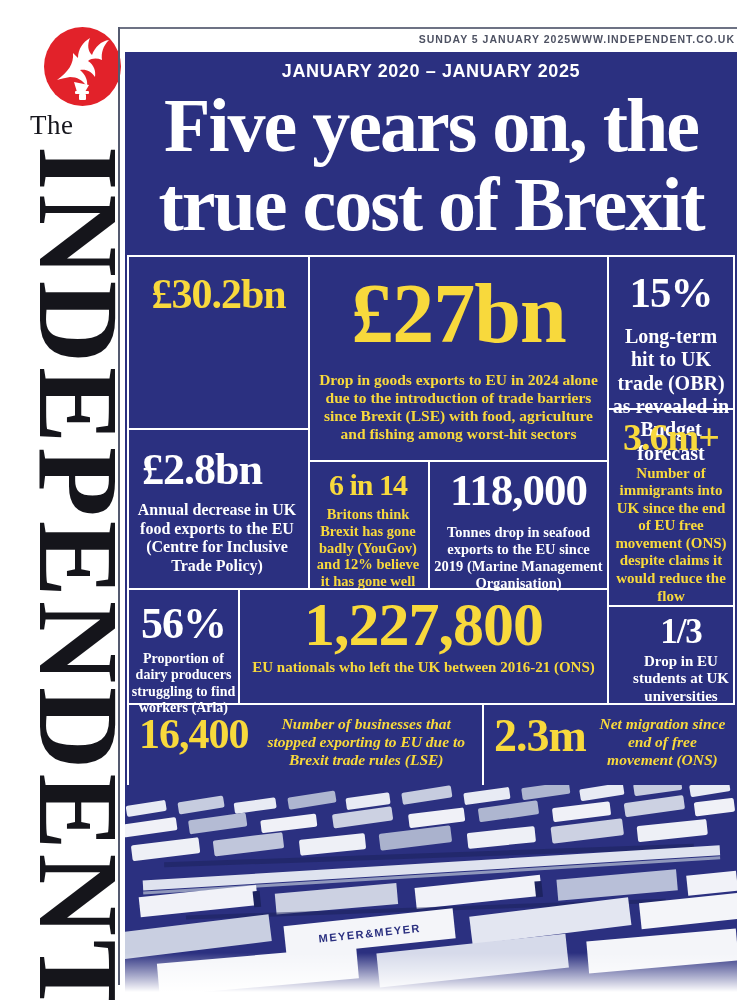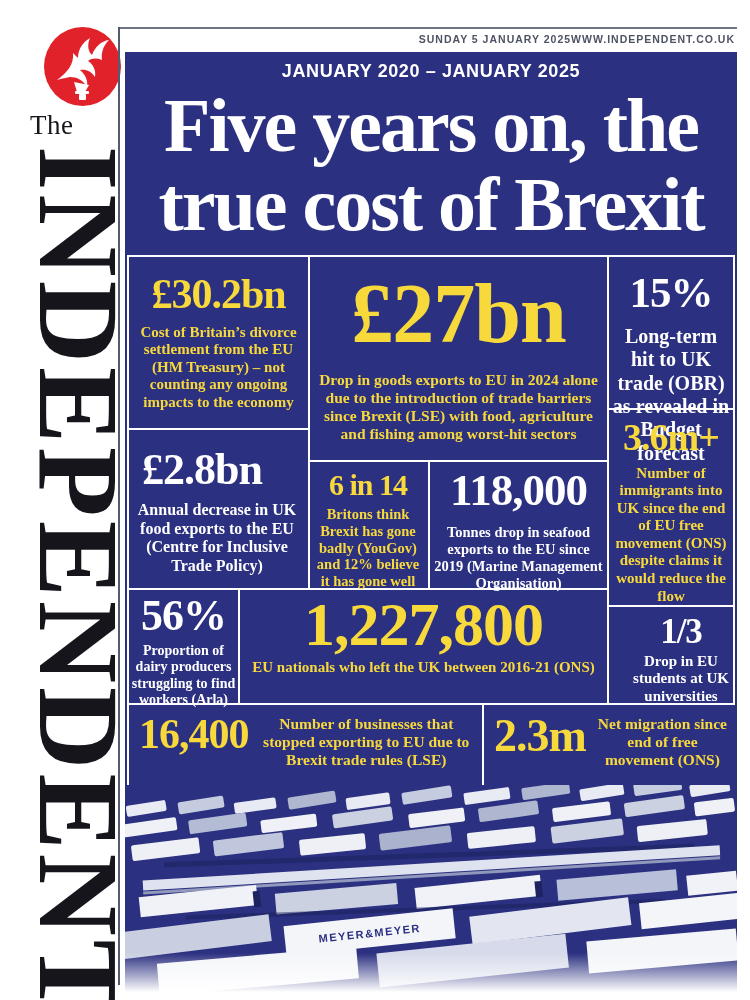--- a/index.html
+++ b/index.html
@@ -26,21 +26,21 @@
         letter-spacing:.6px;}
   .headline{position:absolute;top:34px;left:0;width:100%;text-align:center;color:#fff;
         font-weight:700;font-size:76px;line-height:79px;letter-spacing:-2px;}
   .rule{position:absolute;background:#ffffff;}
   .box{position:absolute;box-sizing:border-box;}
   .num{font-weight:700;color:#ffffff;text-align:center;letter-spacing:-1px;line-height:1.02;}
   .cap{font-weight:700;color:#ffffff;text-align:center;line-height:1.17;margin:8px auto 0;}
   .yellow{color:#f8d93c;}
   .hrow{display:flex;align-items:flex-start;padding:8px 6px 0 10px;}
   .hrow .num{text-align:left;margin-right:10px;flex:0 0 auto;}
-  .hrow .cap{margin:2px auto 0;}
+  .hrow .cap{margin:2px auto 0;font-style:italic;}
   .photo{position:absolute;left:0;top:733px;width:612px;height:207px;}
 </style>
 </head>
 <body>
 
 <div class="page">
 
   <div class="logo">
     <svg viewBox="0 0 77 79" width="77" height="79">
       <ellipse cx="38.5" cy="39.5" rx="38.5" ry="39.5" fill="#e2222a"></ellipse>
@@ -80,21 +80,20 @@
     <div class="rule" style="left:183px;top:408px;width:301px;height:2px"></div>
     <div class="rule" style="left:303px;top:408px;width:2px;height:130px"></div>
     <div class="rule" style="left:2px;top:536px;width:482px;height:2px"></div>
     <div class="rule" style="left:113px;top:536px;width:2px;height:117px"></div>
     <div class="rule" style="left:482px;top:553px;width:128px;height:2px"></div>
     <div class="rule" style="left:2px;top:651px;width:608px;height:2px"></div>
     <div class="rule" style="left:357px;top:651px;width:2px;height:82px"></div>
 
     <div class="box" style="left:4px;top:205px;width:179px;height:169px;padding-top:16px">
       <div class="num yellow" style="font-size:42px">£30.2bn</div>
-      <div class="cap yellow" style="font-size:15px;width:176px">Cost of Britain’s divorce settlement from the EU (HM Treasury) – not counting any ongoing impacts to the economy</div>
     </div>
 
     <div class="box" style="left:185px;top:205px;width:297px;height:201px;padding-top:14px">
       <div class="num yellow" style="font-size:84px">£27bn</div>
       <div class="cap yellow" style="font-size:15.5px;width:292px;margin-top:14px">Drop in goods exports to EU in 2024 alone due to the introduction of trade barriers since Brexit (LSE) with food, agriculture and fishing among worst-hit sectors</div>
     </div>
 
     <div class="box" style="left:484px;top:205px;width:124px;height:149px;padding-top:14px">
       <div class="num" style="font-size:43px">15%</div>
       <div class="cap" style="font-size:20px;width:118px;margin-top:10px">Long-term hit to UK trade (OBR) as revealed in Budget forecast</div>
@@ -113,21 +112,21 @@
     <div class="box" style="left:185px;top:410px;width:116px;height:124px;padding-top:8px">
       <div class="num yellow" style="font-size:30px">6 in 14</div>
       <div class="cap yellow" style="font-size:14.5px;width:108px;margin-top:5px">Britons think Brexit has gone badly (YouGov) and 12% believe it has gone well</div>
     </div>
 
     <div class="box" style="left:305px;top:410px;width:177px;height:124px;padding-top:6px">
       <div class="num" style="font-size:45px">118,000</div>
       <div class="cap" style="font-size:14.5px;width:172px;margin-top:10px">Tonnes drop in seafood exports to the EU since 2019 (Marine Management Organisation)</div>
     </div>
 
-    <div class="box" style="left:4px;top:538px;width:109px;height:111px;padding-top:4px">
+    <div class="box" style="left:4px;top:538px;width:109px;height:111px;padding-top:12px">
       <div class="num" style="font-size:44px">56%</div>
       <div class="cap" style="font-size:14px;width:106px;margin-top:4px">Proportion of dairy producers struggling to find workers (Arla)</div>
     </div>
 
     <div class="box" style="left:115px;top:538px;width:367px;height:111px;padding-top:3px">
       <div class="num yellow" style="font-size:62px">1,227,800</div>
       <div class="cap yellow" style="font-size:15px;width:362px;margin-top:3px">EU nationals who left the UK between 2016-21 (ONS)</div>
     </div>
 
     <div class="box" style="left:484px;top:555px;width:144px;height:94px;padding-top:7px">

